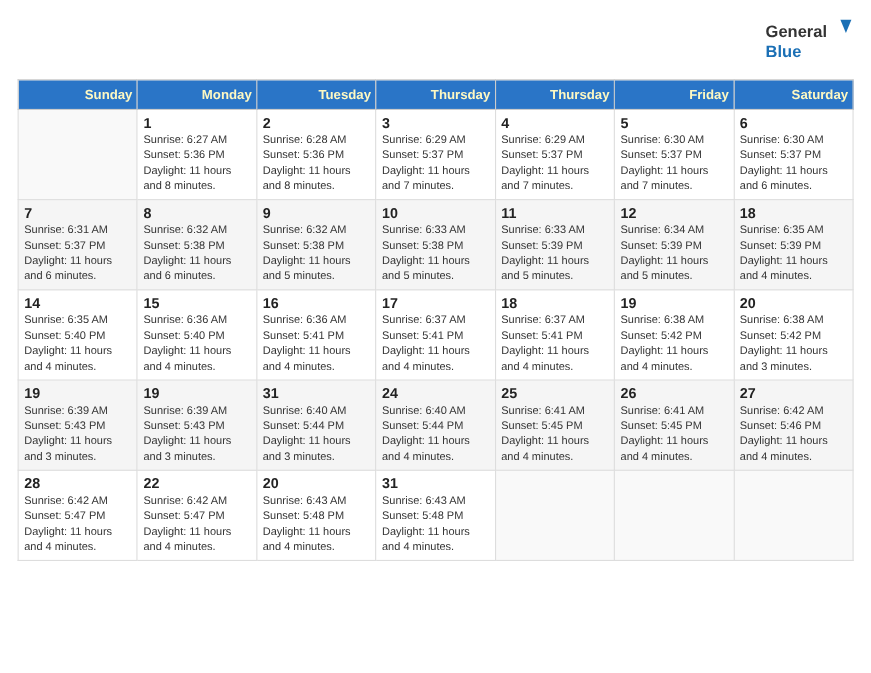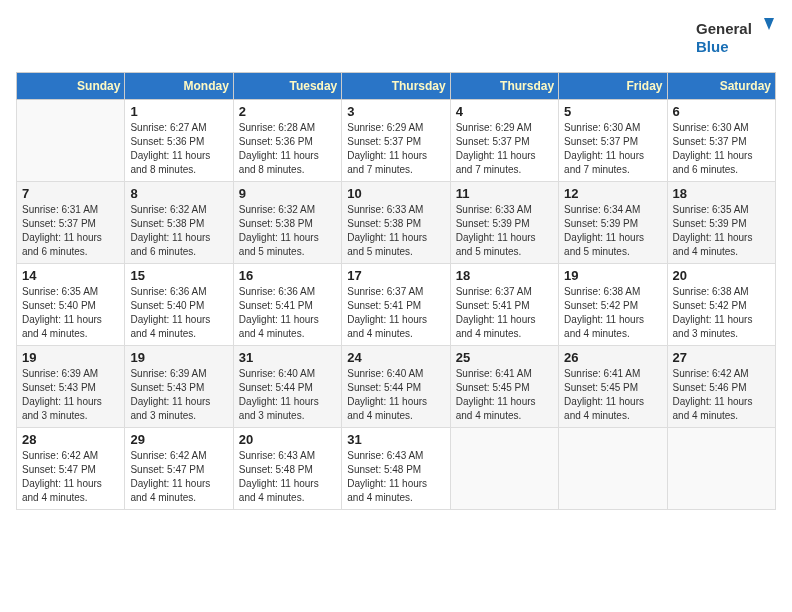--- a/index.html
+++ b/index.html
@@ -217,21 +217,21 @@
           <span class="day-num">27</span>
 <div class="day-info">Sunrise: 6:42 AM<br>Sunset: 5:46 PM<br>Daylight: 11 hours and 4 minutes.</div>
         </td>
       </tr>
       <tr>
         <td>
           <span class="day-num">28</span>
 <div class="day-info">Sunrise: 6:42 AM<br>Sunset: 5:47 PM<br>Daylight: 11 hours and 4 minutes.</div>
         </td>
         <td>
-          <span class="day-num">29</span>
+          <span class="day-num">22</span>
 <div class="day-info">Sunrise: 6:42 AM<br>Sunset: 5:47 PM<br>Daylight: 11 hours and 4 minutes.</div>
         </td>
         <td>
           <span class="day-num">20</span>
 <div class="day-info">Sunrise: 6:43 AM<br>Sunset: 5:48 PM<br>Daylight: 11 hours and 4 minutes.</div>
         </td>
         <td>
           <span class="day-num">31</span>
 <div class="day-info">Sunrise: 6:43 AM<br>Sunset: 5:48 PM<br>Daylight: 11 hours and 4 minutes.</div>
         </td>

